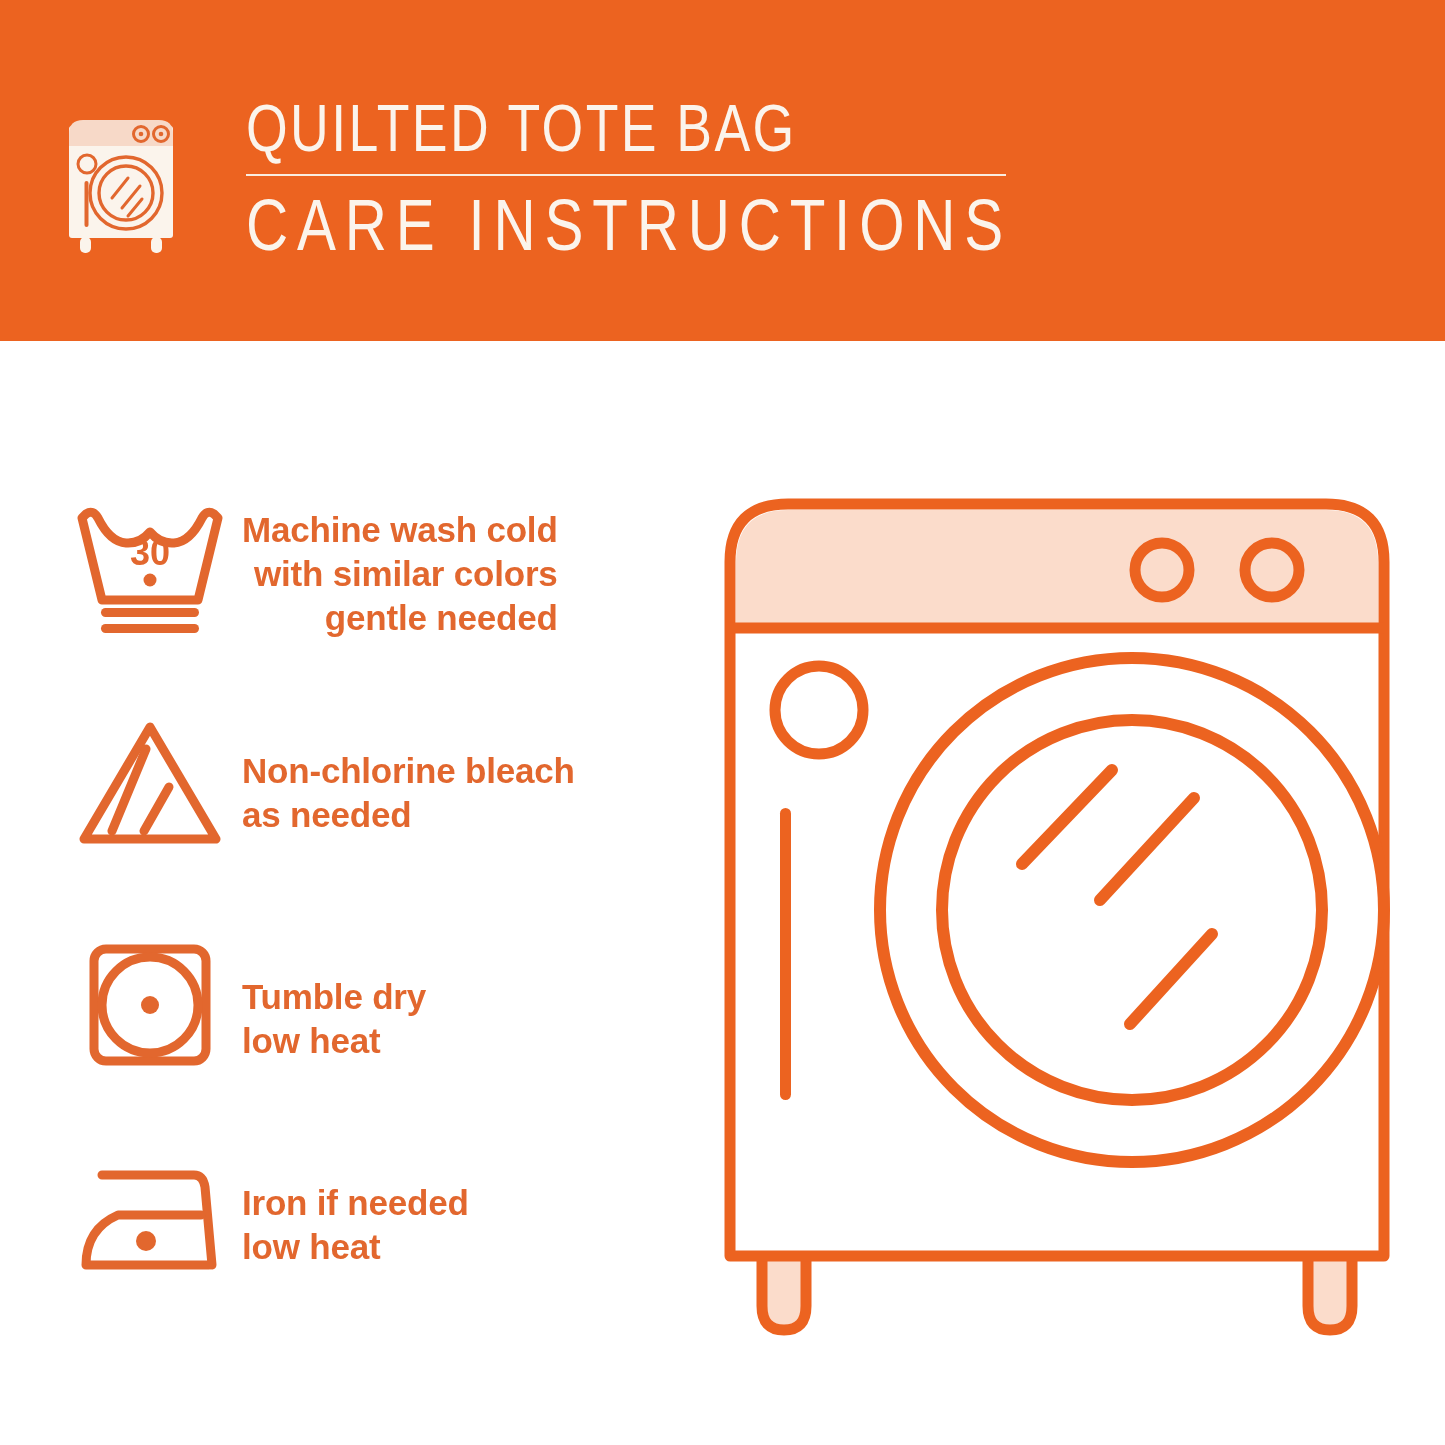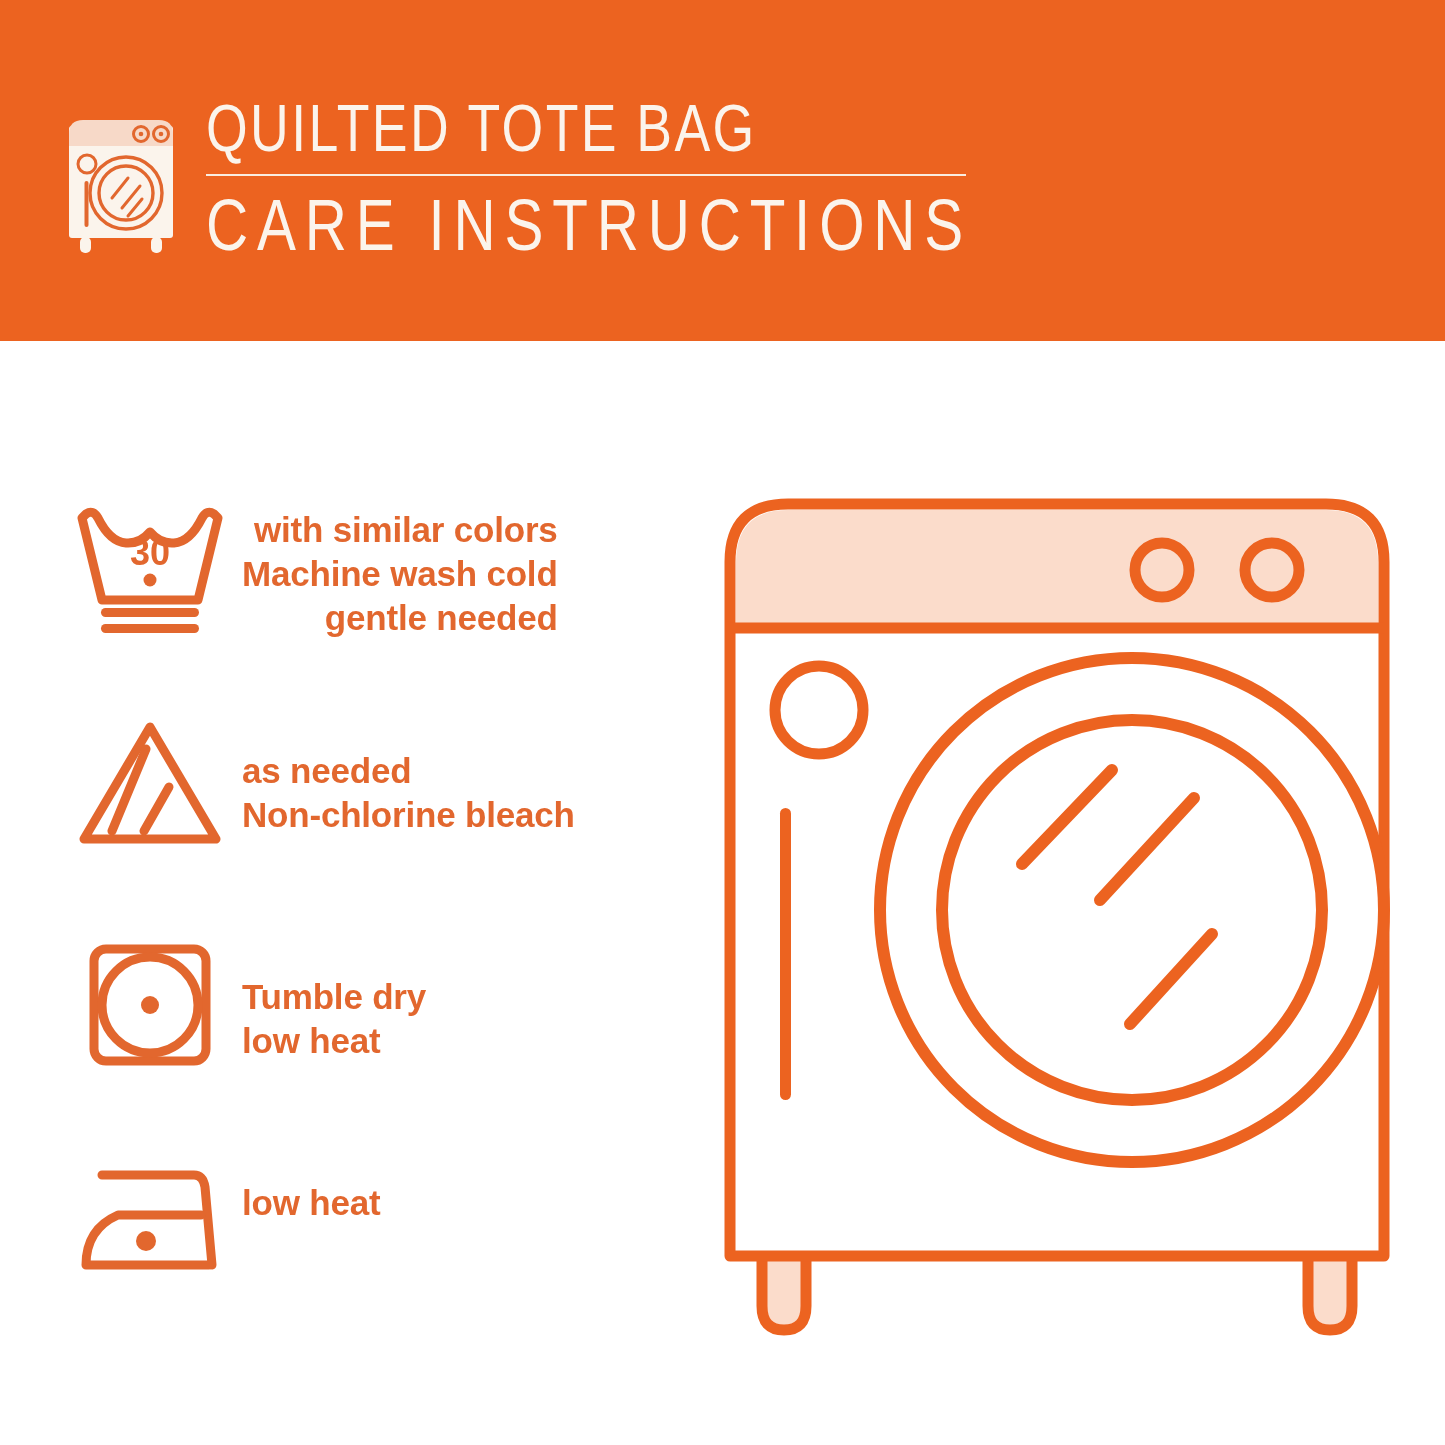--- a/index.html
+++ b/index.html
@@ -24,20 +24,21 @@
     height: 341px;
     background: #EC6320;
     box-sizing: border-box;
   }
   .header-inner {
     position: absolute;
     left: 62px;
     top: 92px;
     display: flex;
     align-items: flex-start;
+    gap: 40px;
   }
   .header-icon {
     width: 118px;
     height: 160px;
     flex: 0 0 118px;
     margin-right: 26px;
     margin-top: 6px;
   }
   .header-text {
     display: flex;
@@ -182,39 +183,39 @@
 
         <text x="80" y="65" font-family="'Liberation Sans', sans-serif" font-size="36" font-weight="bold" fill="#E2672E" text-anchor="middle">30</text>
 
         <circle cx="80" cy="80" r="6.5" fill="#E2672E"></circle>
 
         <rect x="31" y="108" width="98" height="9" rx="4.5" fill="#E2672E"></rect>
         <rect x="31" y="124" width="98" height="9" rx="4.5" fill="#E2672E"></rect>
       </svg>
     </div>
     <div class="care-label">
+      <div>Machine wash cold</div>
       <div>with similar colors</div>
-      <div>Machine wash cold</div>
       <div>gentle needed</div>
     </div>
   </div>
 
   <div class="care-row r1">
     <div class="care-symbol">
       <svg viewBox="0 0 160 145" width="160" height="145" aria-hidden="true">
 
         <path d="M80 16 L146 128 L14 128 Z" fill="none" stroke="#E2672E" stroke-width="9" stroke-linejoin="round" stroke-linecap="round"></path>
 
         <line x1="76" y1="38" x2="42" y2="120" stroke="#E2672E" stroke-width="9" stroke-linecap="round"></line>
         <line x1="99" y1="76" x2="74" y2="120" stroke="#E2672E" stroke-width="9" stroke-linecap="round"></line>
       </svg>
     </div>
     <div class="care-label">
+      <div>Non-chlorine bleach</div>
       <div>as needed</div>
-      <div>Non-chlorine bleach</div>
     </div>
   </div>
 
   <div class="care-row r2">
     <div class="care-symbol">
       <svg viewBox="0 0 160 145" width="160" height="145" aria-hidden="true">
 
         <rect x="24" y="16" width="112" height="112" rx="12" fill="none" stroke="#E2672E" stroke-width="9"></rect>
 
         <circle cx="80" cy="72" r="48" fill="none" stroke="#E2672E" stroke-width="9"></circle>
@@ -233,20 +234,21 @@
       <svg viewBox="0 0 160 145" width="160" height="145" aria-hidden="true">
 
         <path d="M32 22 L124 22 Q133 22 135 34 L142 112" fill="none" stroke="#E2672E" stroke-width="9" stroke-linecap="round" stroke-linejoin="round"></path>
 
         <path d="M139 112 L16 112 Q16 76 48 62 L131 62" fill="none" stroke="#E2672E" stroke-width="9" stroke-linecap="round" stroke-linejoin="round"></path>
 
         <circle cx="76" cy="88" r="10" fill="#E2672E"></circle>
       </svg>
     </div>
     <div class="care-label">
+      <div>Iron if needed</div>
       <div>low heat</div>
     </div>
   </div>
 
 </div>
 
 <div class="machine">
   <svg viewBox="0 0 690 900" width="690" height="900" aria-hidden="true">
 
     <g>

